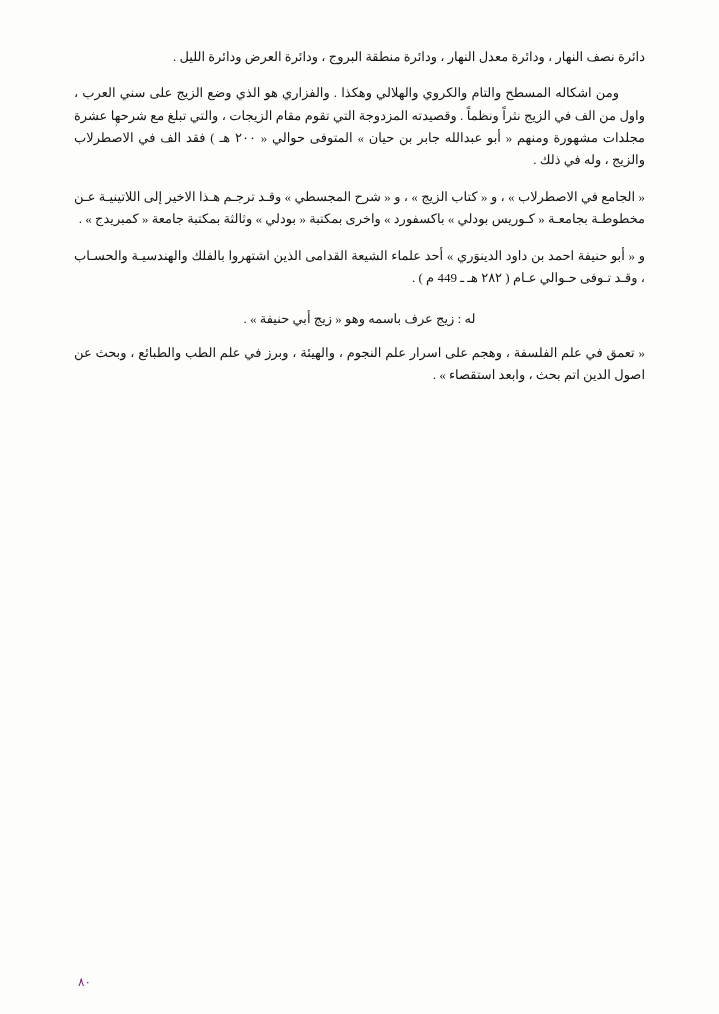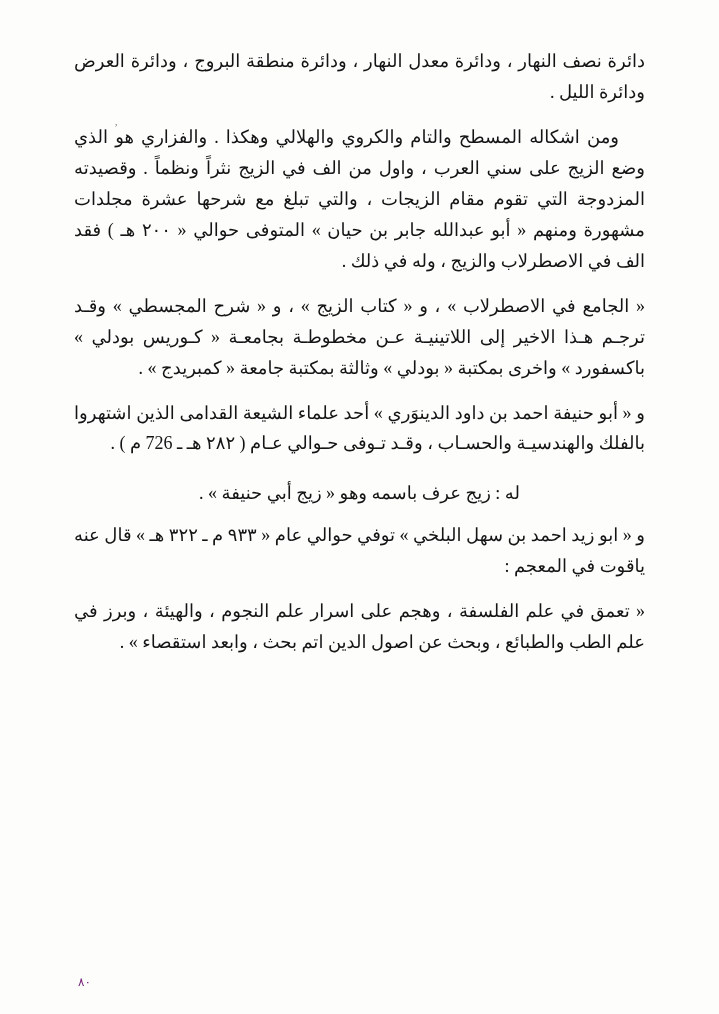--- a/index.html
+++ b/index.html
@@ -25,21 +25,21 @@
   .content {
     position: absolute;
     top: 46px;
     right: 74px;
     left: 74px;
     direction: rtl;
     text-align: justify;
   }
   p.para {
     margin: 0 0 14px 0;
-    font-size: 18px;
+    font-size: 13px;
     line-height: 1.72;
     text-align: justify;
     text-justify: inter-word;
     color: #141414;
   }
   p.para.indent {
     text-indent: 26px;
   }
   p.para.center {
     text-align: center;
@@ -76,27 +76,26 @@
   <div class="stray-mark">ʼ</div>
 
   <div class="content">
 
     <p class="para">دائرة نصف النهار ، ودائرة معدل النهار ، ودائرة منطقة البروج ، ودائرة العرض ودائرة الليل .</p>
 
     <p class="para indent">ومن اشكاله المسطح والتام والكروي والهلالي وهكذا . والفزاري هو الذي وضع الزيج على سني العرب ، واول من الف في الزيج نثراً ونظماً . وقصيدته المزدوجة التي تقوم مقام الزيجات ، والتي تبلغ مع شرحها عشرة مجلدات مشهورة ومنهم « أبو عبدالله جابر بن حيان » المتوفى حوالي « ٢٠٠ هـ ) فقد الف في الاصطرلاب والزيج ، وله في ذلك .</p>
 
     <p class="para">« الجامع في الاصطرلاب » ، و « كتاب الزيج » ، و « شرح المجسطي » وقـد ترجـم هـذا الاخير إلى اللاتينيـة عـن مخطوطـة بجامعـة « كـوريس بودلي » باكسفورد » واخرى بمكتبة « بودلي » وثالثة بمكتبة جامعة « كمبريدج » .</p>
 
-    <p class="para">و « أبو حنيفة احمد بن داود الدينوَري » أحد علماء الشيعة القدامى الذين اشتهروا بالفلك والهندسيـة والحسـاب ، وقـد تـوفى حـوالي عـام ( ٢٨٢ هـ ـ 726 م ) .</p>
+    <p class="para">و « أبو حنيفة احمد بن داود الدينوَري » أحد علماء الشيعة القدامى الذين اشتهروا بالفلك والهندسيـة والحسـاب ، وقـد تـوفى حـوالي عـام ( ٢٨٢ هـ ـ 449 م ) .</p>
 
     <p class="para center tight">له : زيج عرف باسمه وهو « زيج أبي حنيفة » .</p>
 
 
 
-    <p class="para">و « ابو زيد احمد بن سهل البلخي » توفي حوالي عام « ٩٣٣ م ـ ٣٢٢ هـ » قال عنه ياقوت في المعجم :</p>
 
     <p class="para">« تعمق في علم الفلسفة ، وهجم على اسرار علم النجوم ، والهيئة ، وبرز في علم الطب والطبائع ، وبحث عن اصول الدين اتم بحث ، وابعد استقصاء » .</p>
 
 
   </div>
 
   <div class="page-number">٨٠</div>
 
 </div>
 

